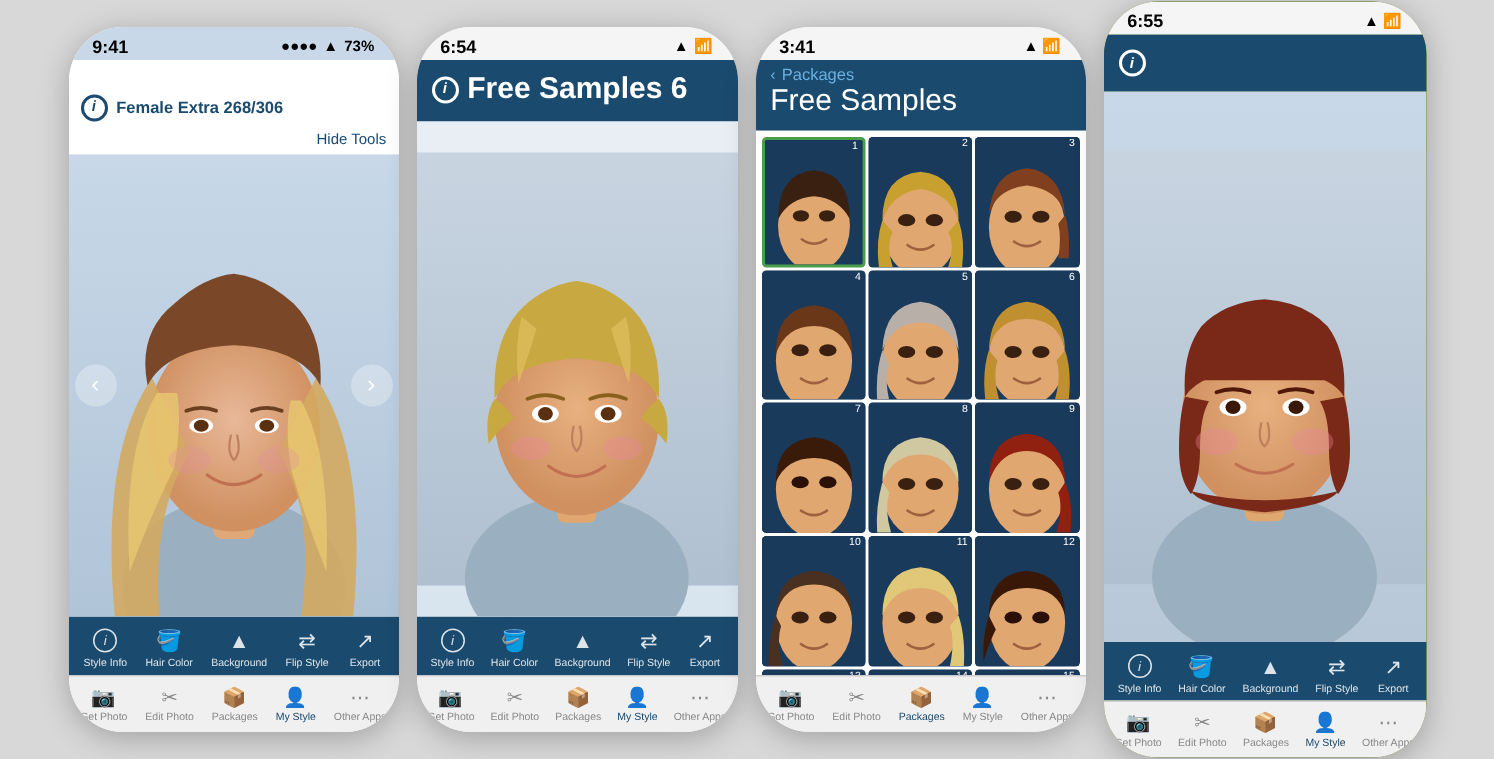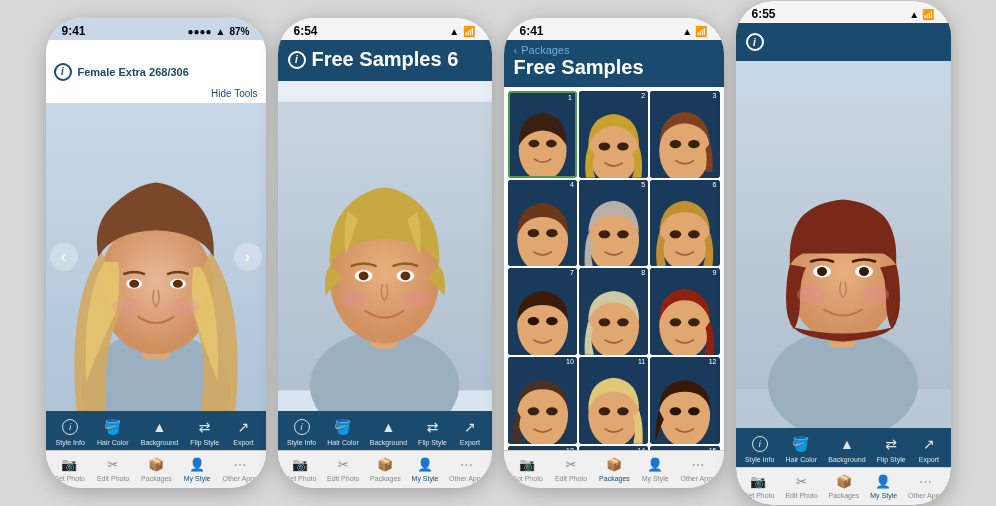--- a/index.html
+++ b/index.html
@@ -197,21 +197,21 @@
     .phone-3-header .back-row {
       display: flex;
       align-items: center;
       gap: 4px;
       color: #6ab0e0;
       font-size: 11px;
     }
     .phone-3-header .title {
       color: #fff;
       font-size: 20px;
-      font-weight: 700;
+      font-weight: 400;
     }
     .grid-content {
       flex: 1;
       overflow-y: auto;
       background: #fff;
       padding: 4px;
     }
     .hair-grid {
       display: grid;
       grid-template-columns: repeat(3, 1fr);
@@ -289,21 +289,21 @@
 <div class="phones-wrapper">
 
   <div class="phone phone-1">
     <div class="phone-screen">
 
       <div class="status-bar" style="background:#c8d8e8; color:#000;">
         <span class="time">9:41</span>
         <div class="status-icons">
           <span>●●●●</span>
           <span>▲</span>
-          <span>87%</span>
+          <span>73%</span>
         </div>
       </div>
 
       <div class="phone-1-header">
         <div class="info-btn">
             <span>i</span>
           </div>
         <span class="title-text">Female Extra 268/306</span>
         <span class="hide-text">Hide Tools</span>
       </div>
@@ -511,21 +511,21 @@
           <div class="tab-icon">⋯</div>
           <span>Other Apps</span>
         </div>
       </div>
     </div>
   </div>
 
   <div class="phone phone-3">
     <div class="phone-screen">
       <div class="status-bar">
-        <span class="time">6:41</span>
+        <span class="time">3:41</span>
         <div class="status-icons">
           <span>▲ 📶</span>
         </div>
       </div>
       <div class="phone-3-header">
         <div class="back-row">
           <span>‹</span>
           <span>Packages</span>
         </div>
         <span class="title">Free Samples</span>

